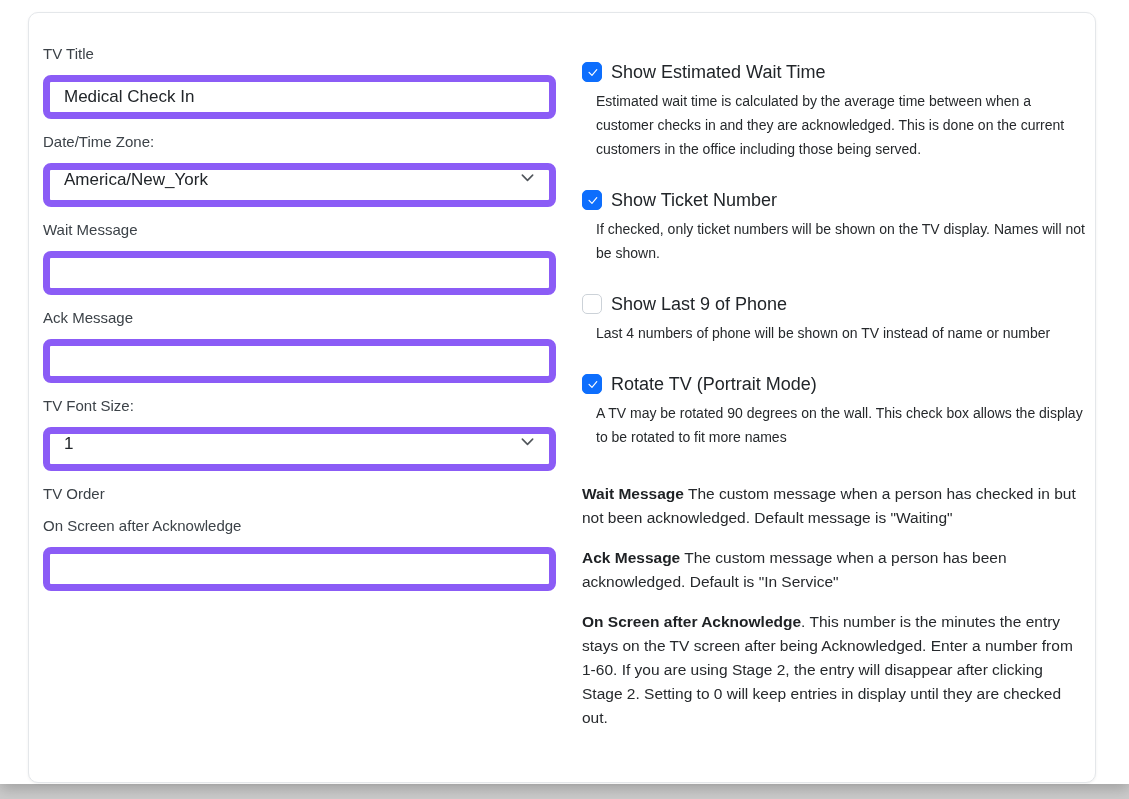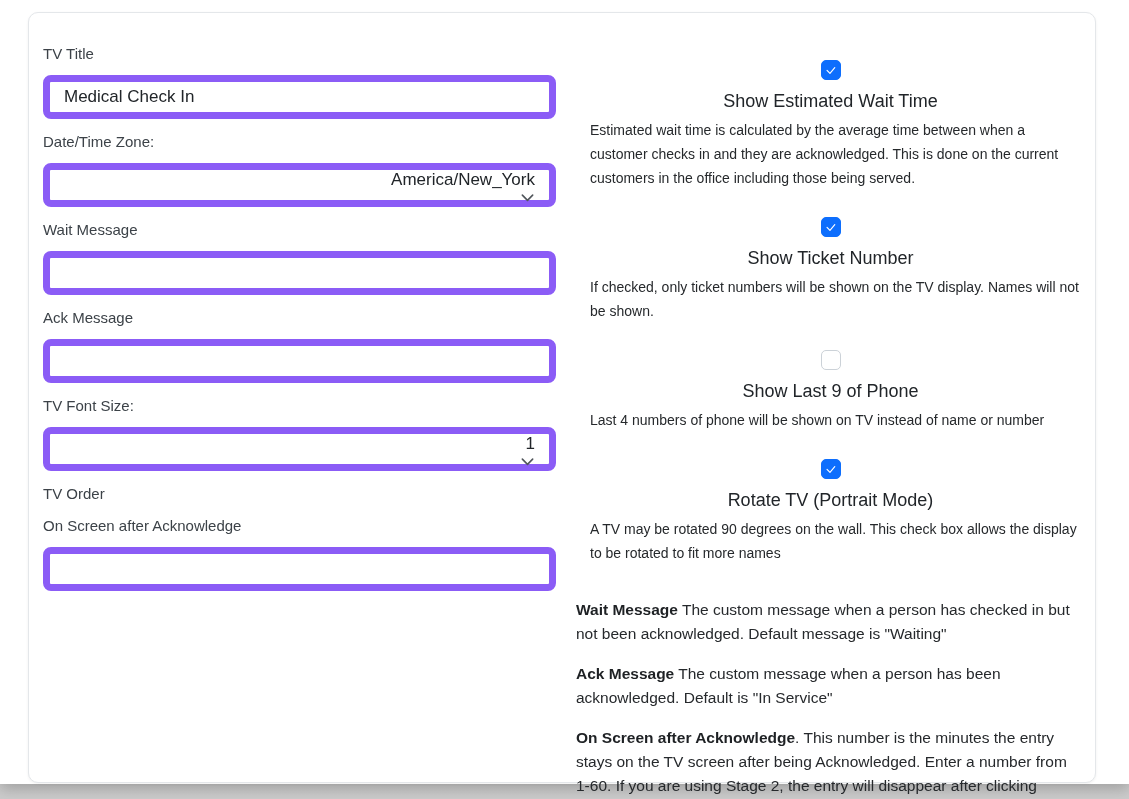--- a/index.html
+++ b/index.html
@@ -19,21 +19,21 @@
   .card {
     position:absolute; left:28px; top:12px; width:1068px; height:771px;
     background:#ffffff;
     border:1px solid #e4e7ea;
     border-radius:10px;
     box-shadow:0 1px 3px rgba(0,0,0,.06);
   }
   .card-content {
     display:flex;
     padding:32px 10px 0 14px;
-    gap:20px;
+    gap:26px;
     height:100%;
   }
   
   .left-col { width:513px; flex:none; }
   .field { margin-bottom:14px; }
   .field-label {
     display:block;
     font-size:15px;
     line-height:18px;
     margin-bottom:12px;
@@ -44,31 +44,30 @@
     border:7px solid #8b5cf6;
     border-radius:8px;
     background:#fff;
     font-family:"Liberation Sans", sans-serif;
     font-size:17px;
     color:#212529;
     padding:0 14px;
     outline:none;
   }
   .select-control {
-    display:flex; align-items:flex-end; justify-content:space-between;
+    display:flex; align-items:flex-start; justify-content:space-between;
     cursor:default;
-    flex-direction:column;
   }
   .select-value { font-size:17px; color:#212529; }
   .chevron { width:15px; height:15px; flex:none; }
   .chevron svg { display:block; width:15px; height:15px; stroke:#50555a; }
   
   .right-col { flex:1; padding-top:15px; min-width:0; }
   .check-block { margin-bottom:27px; }
-  .check-row { display:flex; align-items:center; gap:9px;flex-direction:column; }
+  .check-row { display:flex; align-items:center; gap:9px; }
   .checkbox {
     width:20px; height:20px; flex:none;
     border:1px solid #ccd2d8;
     border-radius:5px;
     background:#fff;
     display:flex; align-items:center; justify-content:center;
     cursor:pointer;
   }
   .checkbox svg { width:13px; height:13px; display:none; }
   .checkbox.checked { background:var(--accent,#0d6efd); border-color:var(--accent,#0d6efd); }

